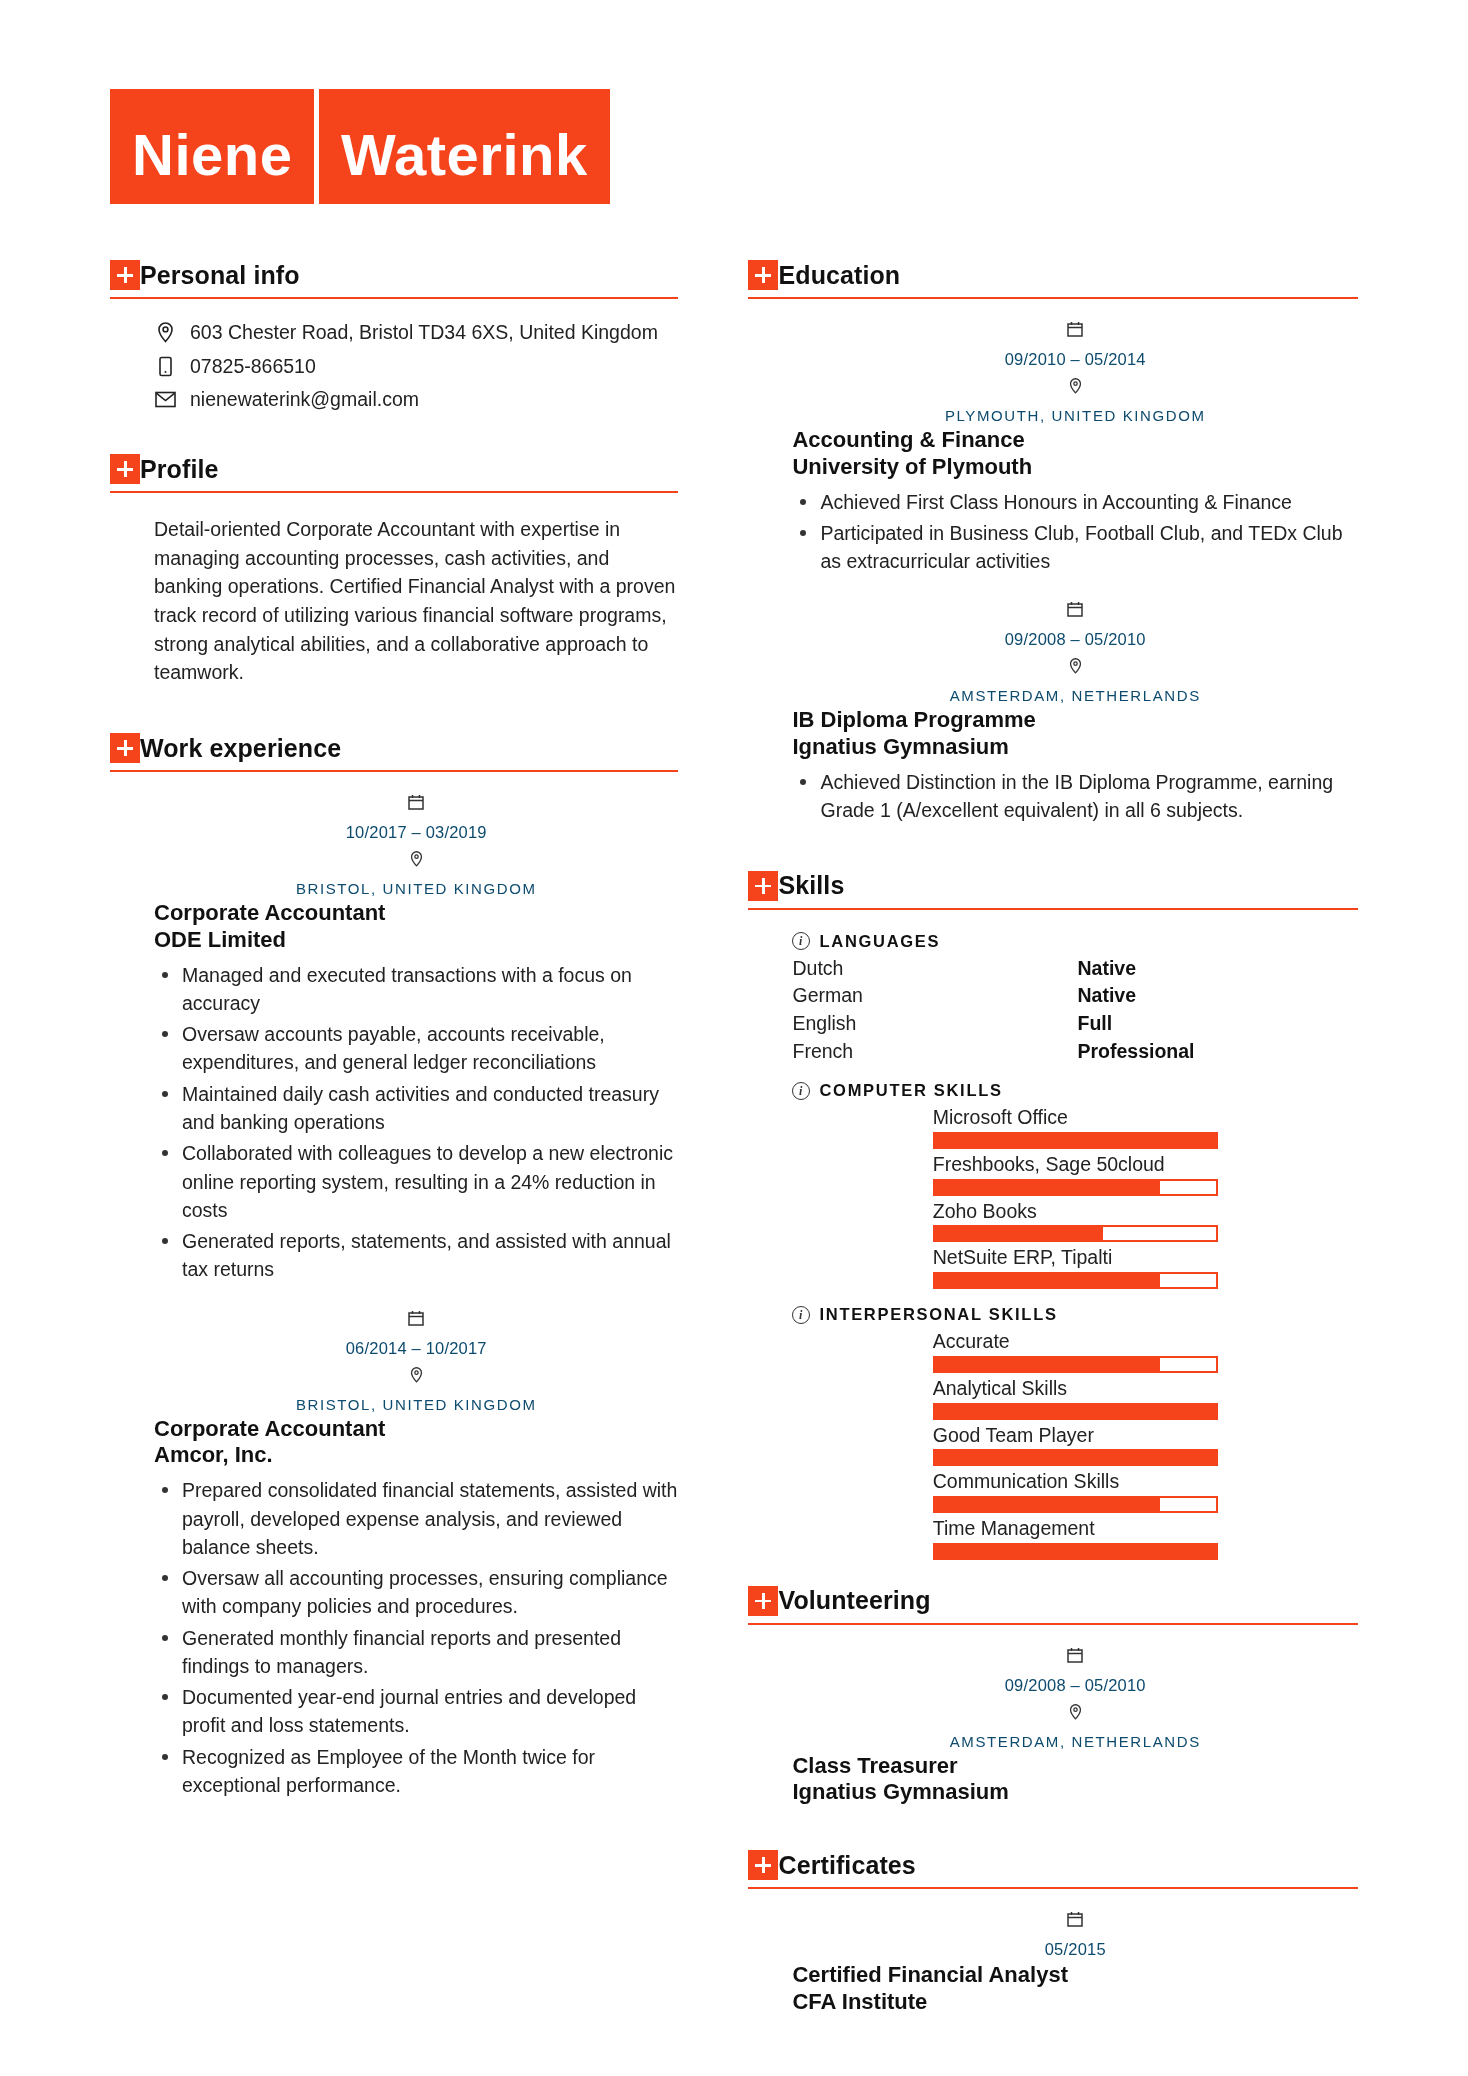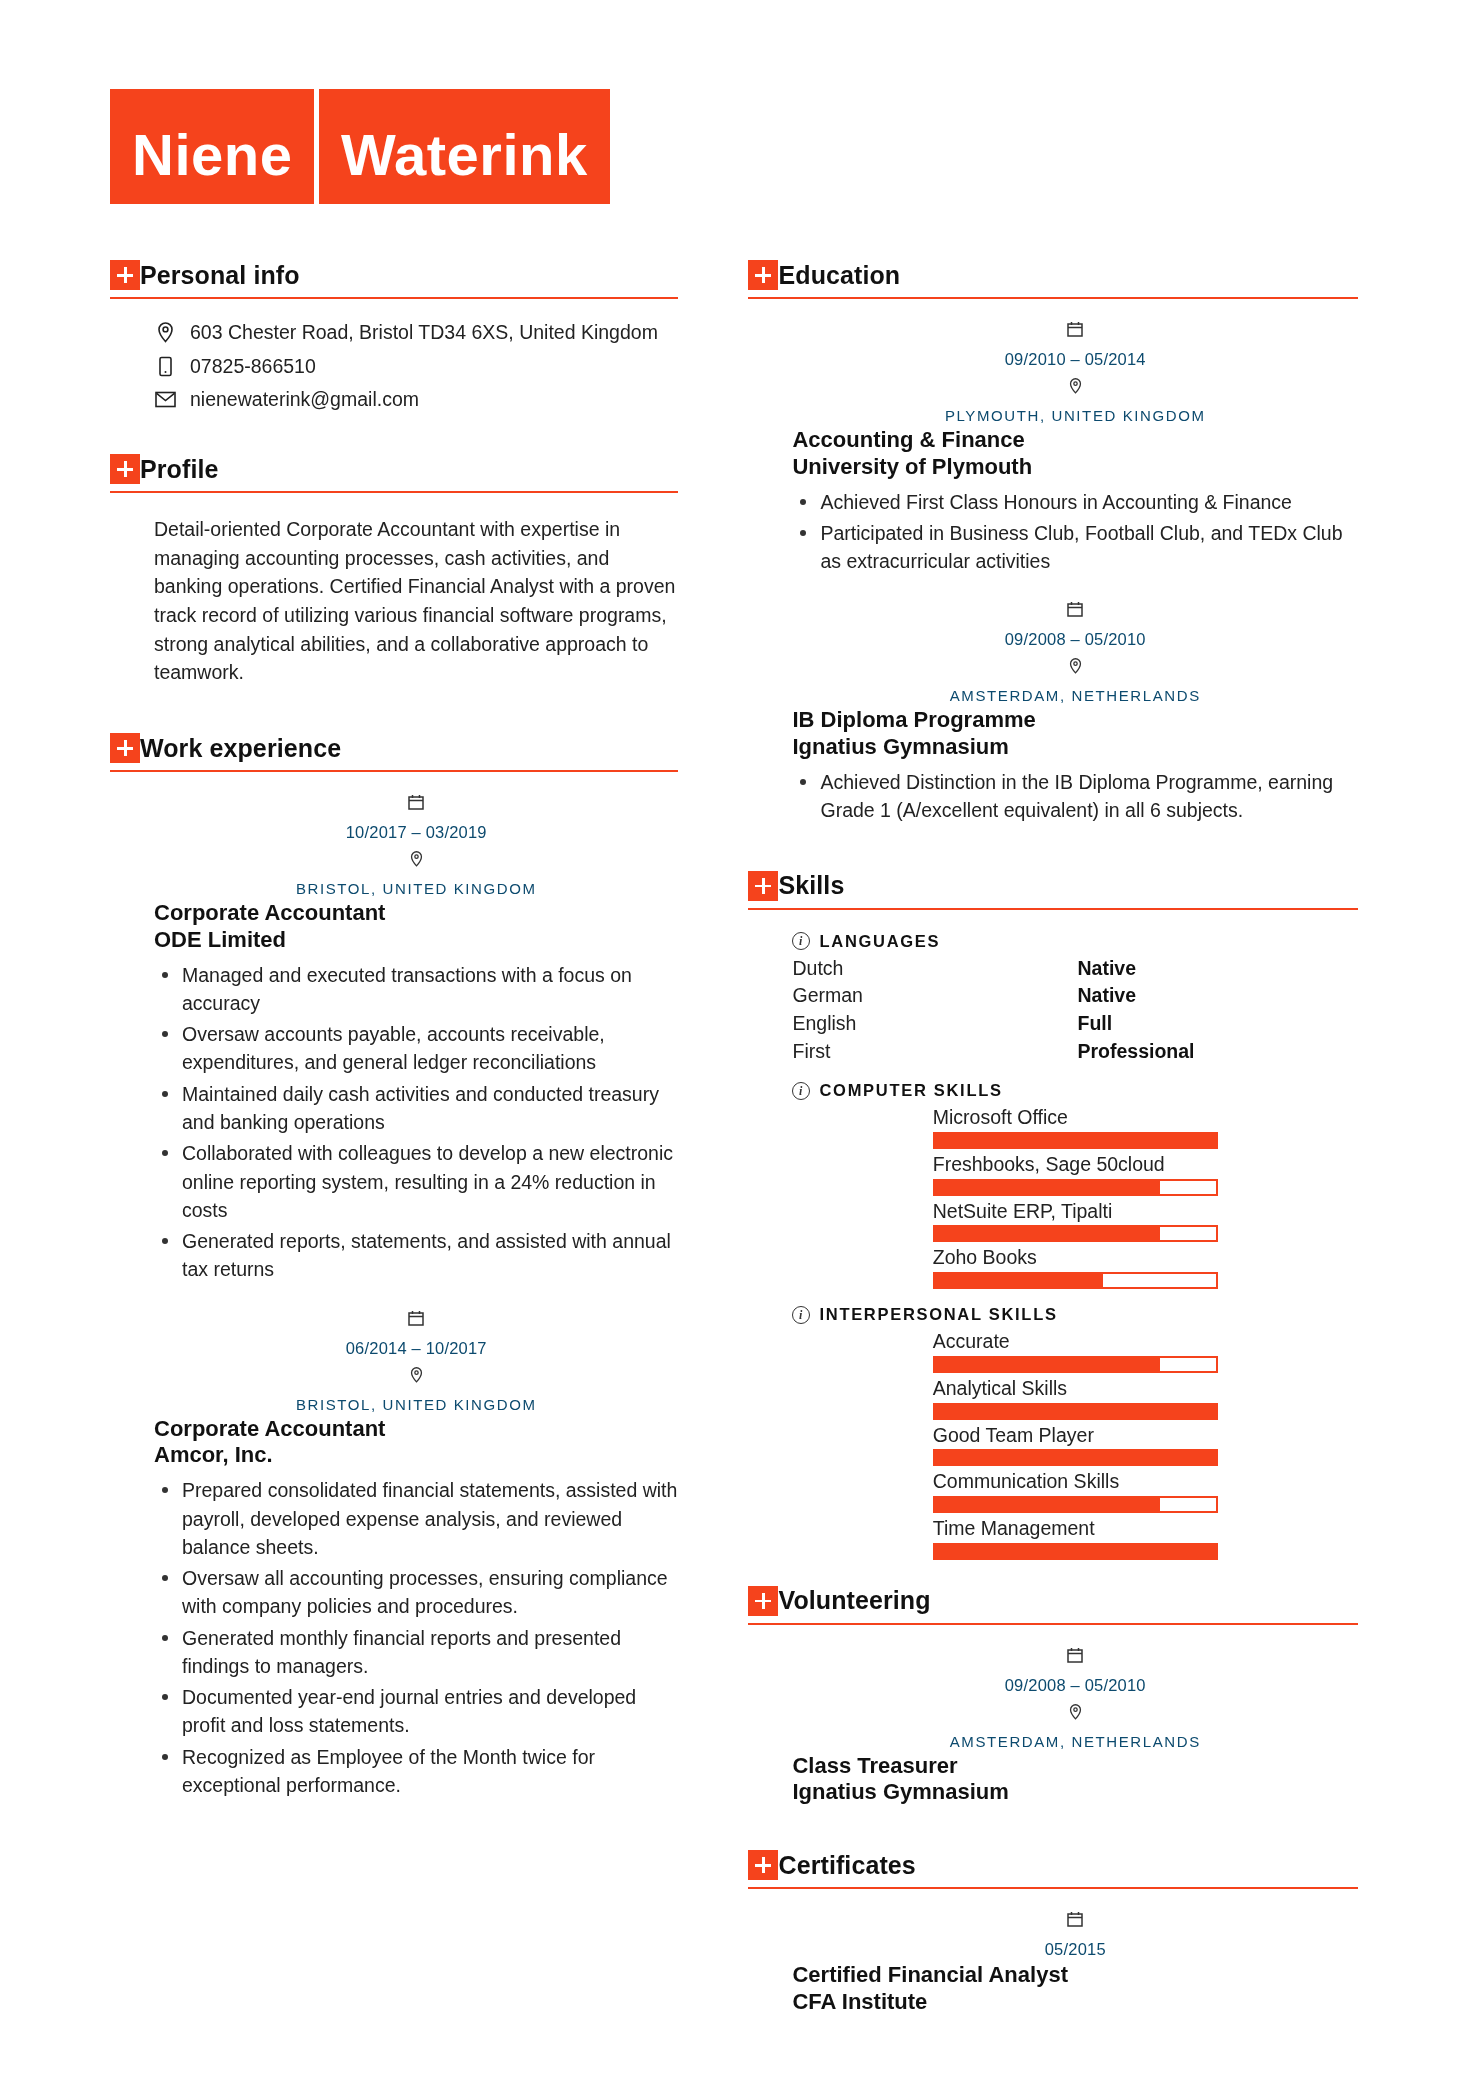--- a/index.html
+++ b/index.html
@@ -426,21 +426,21 @@
             </div>
             <div class="lang-row">
               <span class="lang-name">German</span>
               <span class="lang-level">Native</span>
             </div>
             <div class="lang-row">
               <span class="lang-name">English</span>
               <span class="lang-level">Full</span>
             </div>
             <div class="lang-row">
-              <span class="lang-name">First</span>
+              <span class="lang-name">French</span>
               <span class="lang-level">Professional</span>
             </div>
           </div>
 
           <div class="skill-group">
             <div class="sg-head">
               <span class="circ-i">i</span>
               <span>COMPUTER SKILLS</span>
             </div>
             <div class="bar-row">
@@ -449,29 +449,29 @@
                   <span class="bar-fill" style="width: 100%;"></span>
                 </span>
             </div>
             <div class="bar-row">
               <span class="bar-name">Freshbooks, Sage 50cloud</span>
               <span class="bar-track">
                   <span class="bar-fill" style="width: 80%;"></span>
                 </span>
             </div>
             <div class="bar-row">
+              <span class="bar-name">Zoho Books</span>
+              <span class="bar-track">
+                  <span class="bar-fill" style="width: 60%;"></span>
+                </span>
+            </div>
+            <div class="bar-row">
               <span class="bar-name">NetSuite ERP, Tipalti</span>
               <span class="bar-track">
                   <span class="bar-fill" style="width: 80%;"></span>
-                </span>
-            </div>
-            <div class="bar-row">
-              <span class="bar-name">Zoho Books</span>
-              <span class="bar-track">
-                  <span class="bar-fill" style="width: 60%;"></span>
                 </span>
             </div>
           </div>
 
           <div class="skill-group">
             <div class="sg-head">
               <span class="circ-i">i</span>
               <span>INTERPERSONAL SKILLS</span>
             </div>
             <div class="bar-row">

